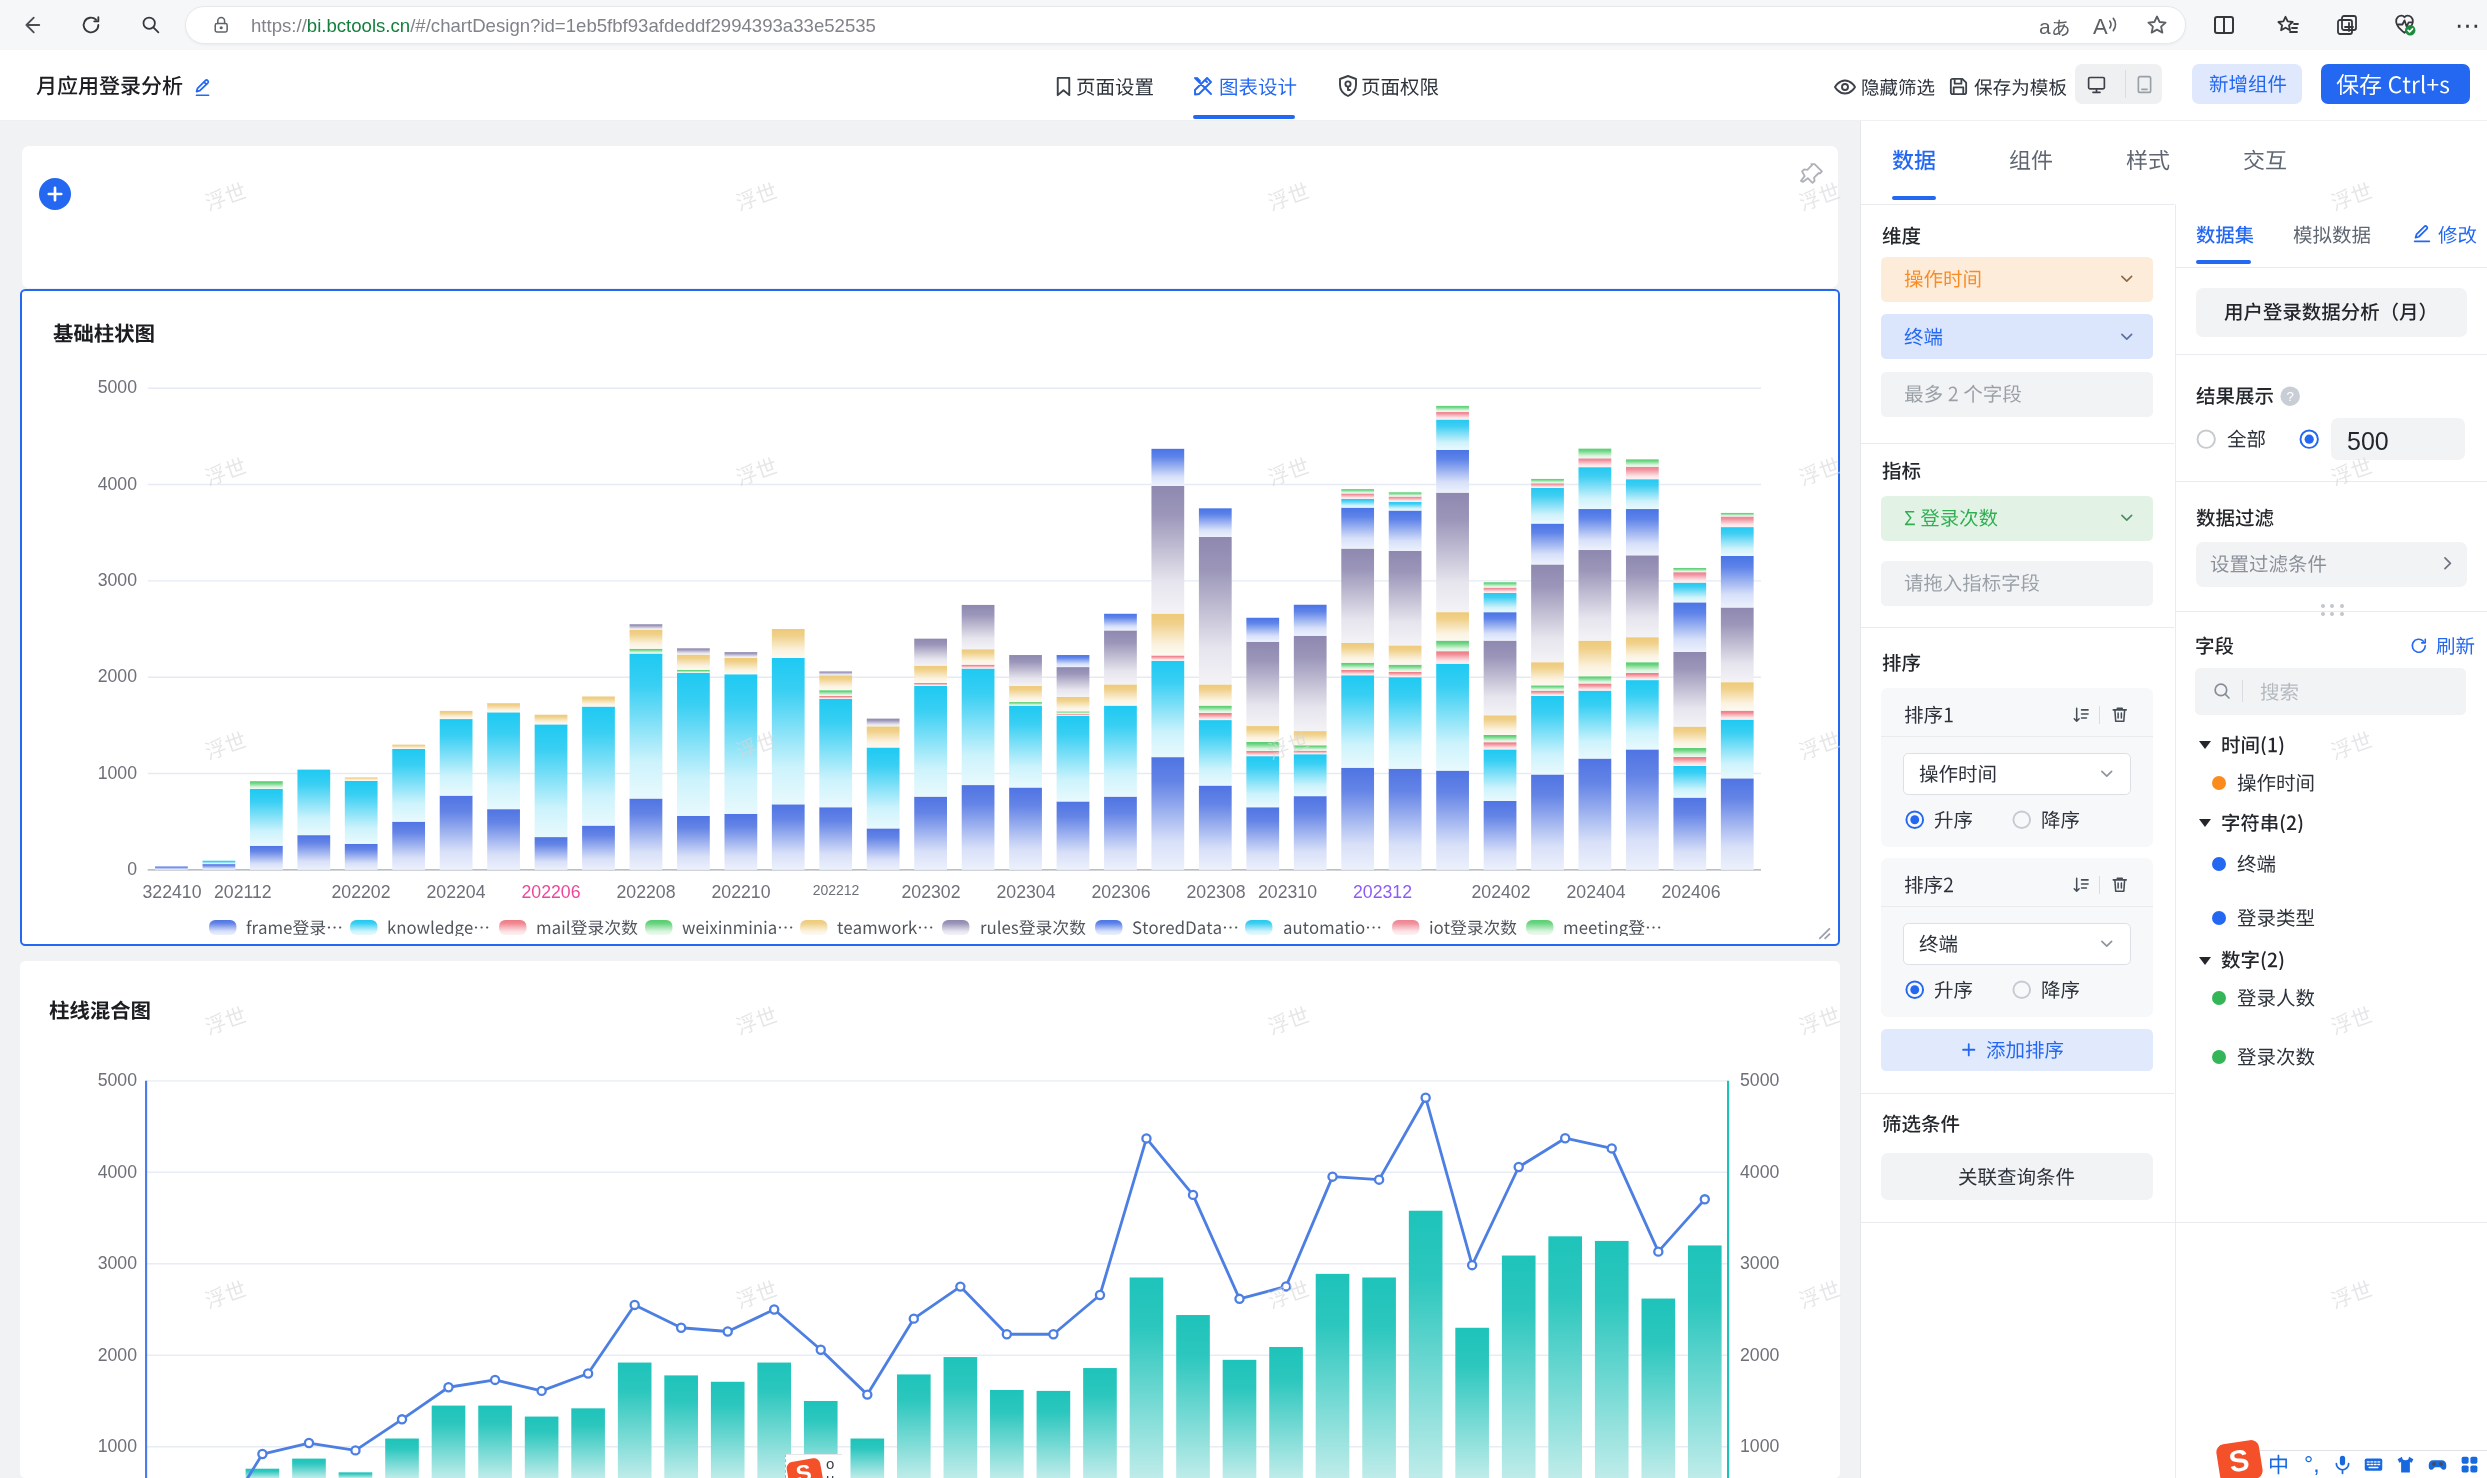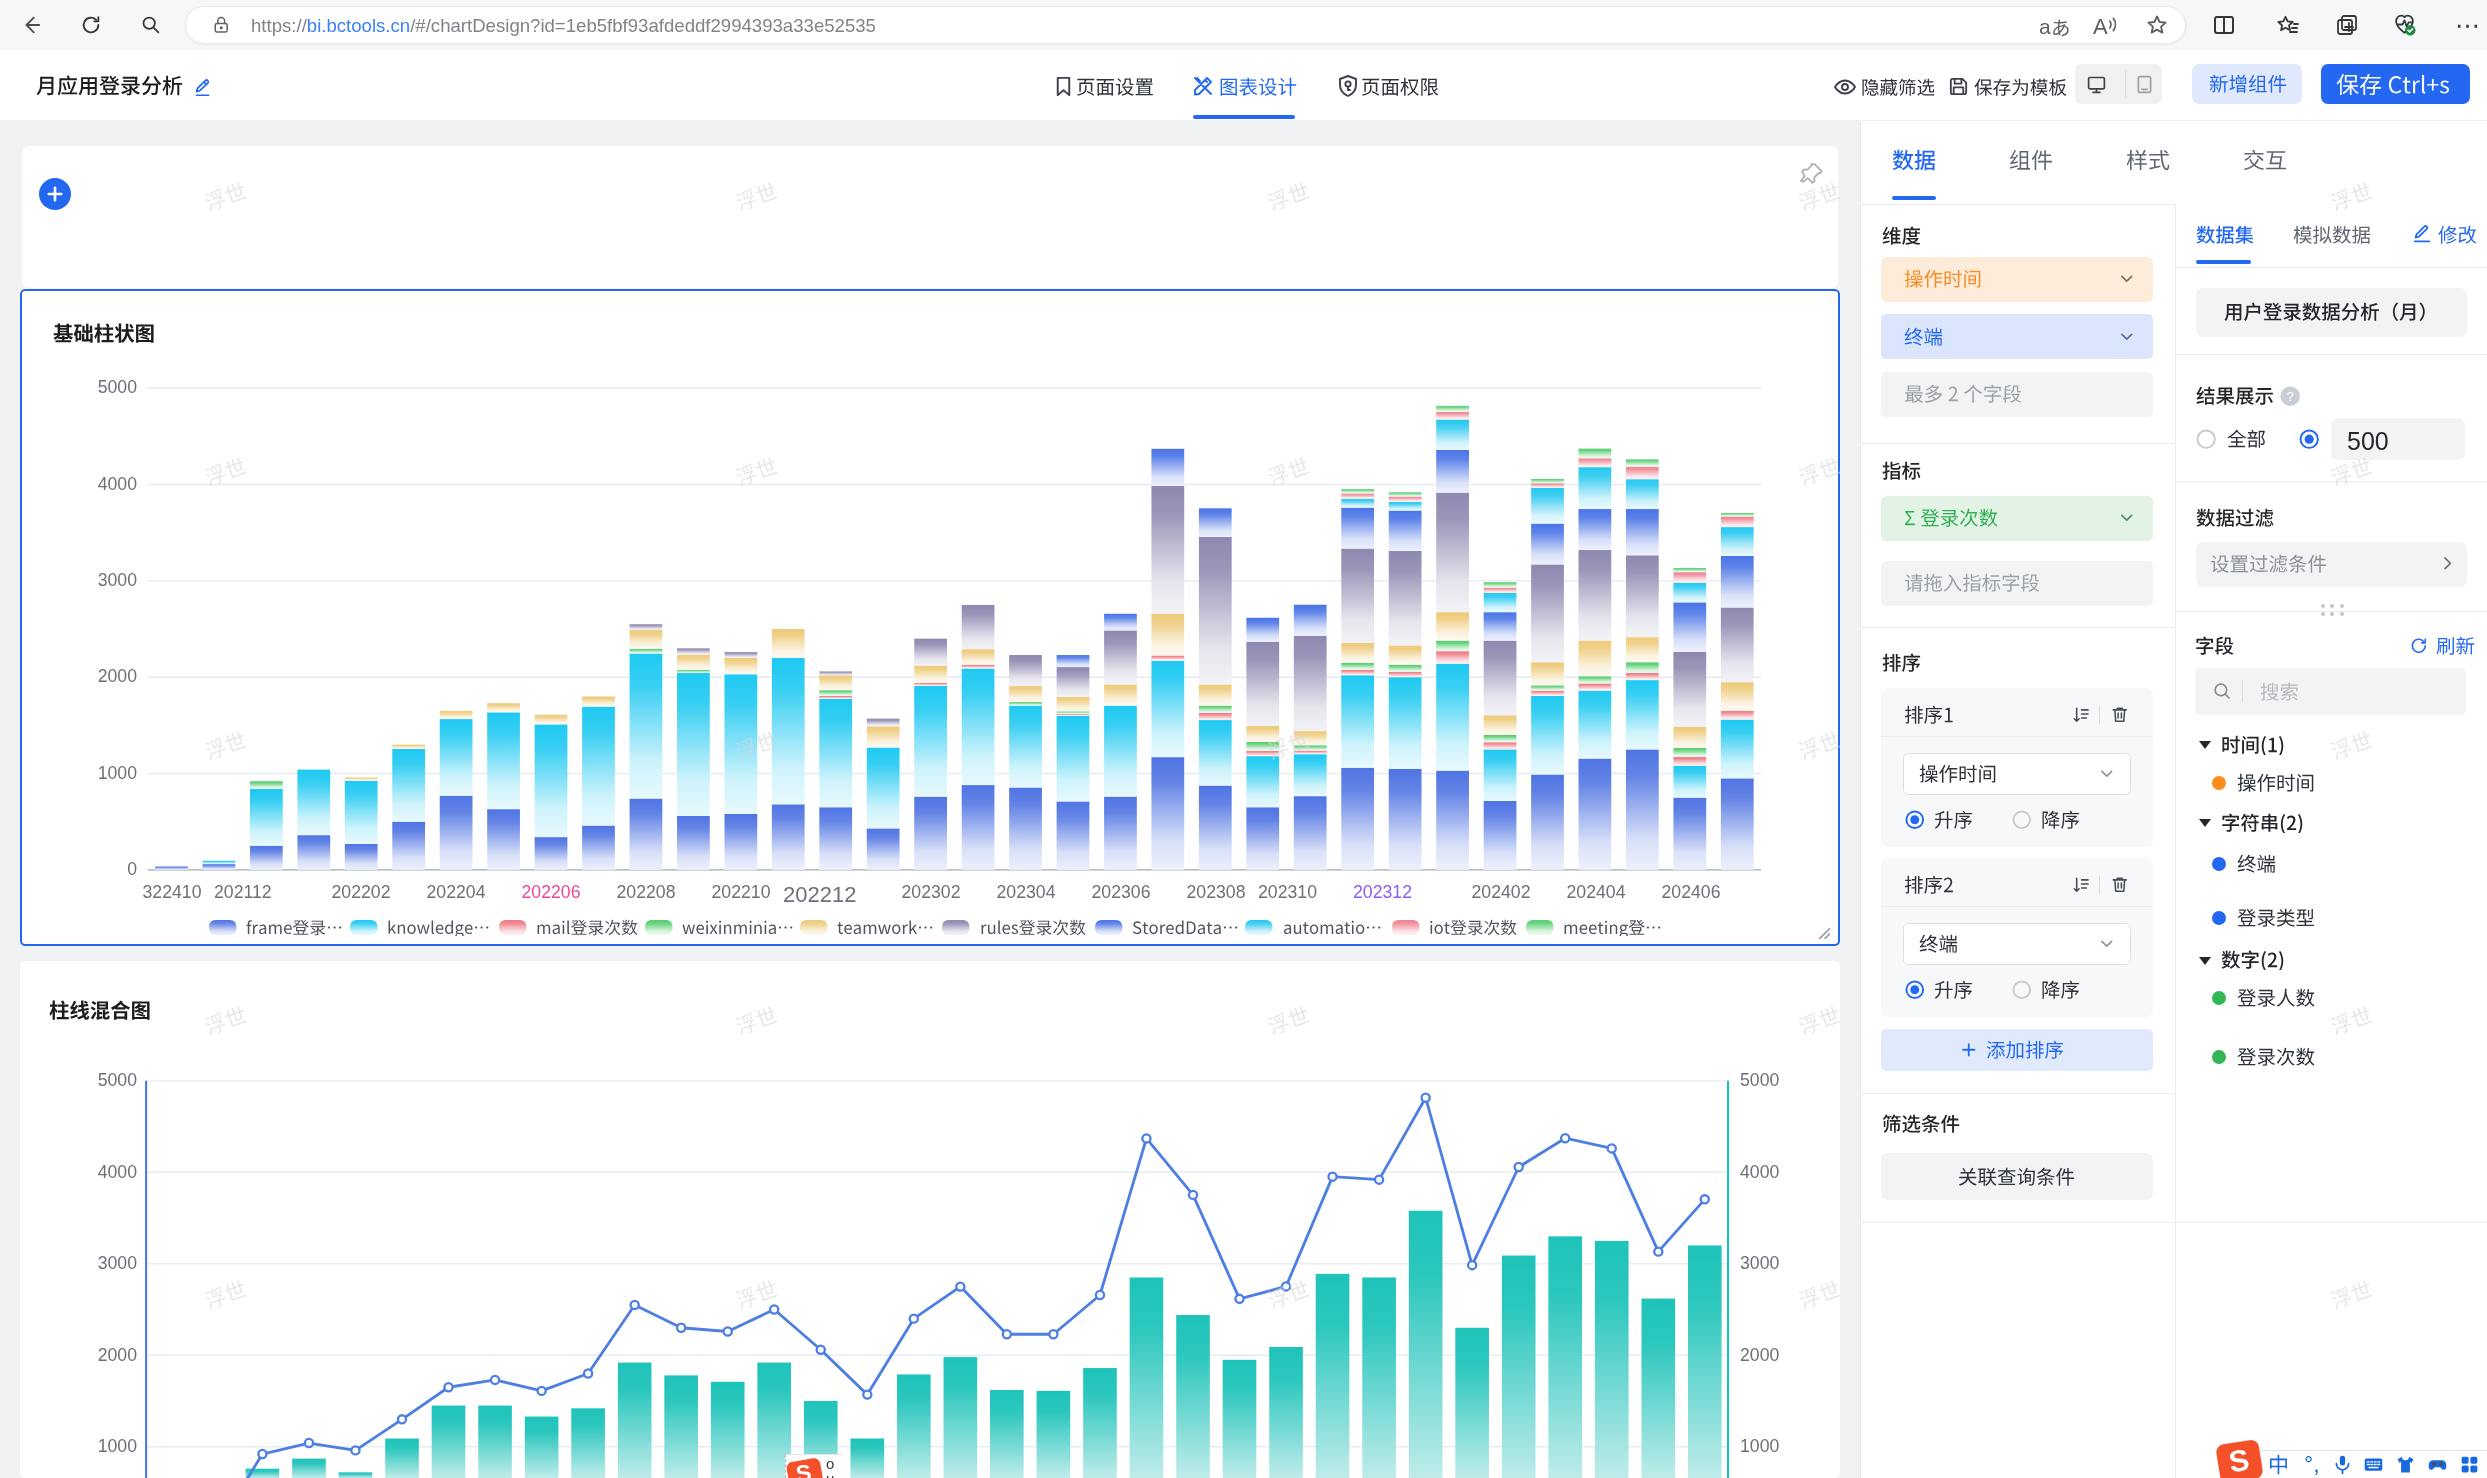--- a/index.html
+++ b/index.html
@@ -165,21 +165,21 @@
   </svg>
 <svg class="" style="position:absolute;left:140px;top:14px" width="21" height="21" viewBox="0 0 24 24" fill="none" stroke="#35373b" stroke-width="2.0" stroke-linecap="round" stroke-linejoin="round">
     <circle cx="10.5" cy="10.5" r="6.5"></circle>
     <path d="M15.5 15.5 21 21"></path>
   </svg>
 <svg class="" style="position:absolute;left:211px;top:15px" width="20.4" height="20.4" viewBox="0 0 24 24" fill="none" stroke="#5f6368" stroke-width="1.8" stroke-linecap="round" stroke-linejoin="round">
     <rect x="5" y="10" width="14" height="10" rx="2"></rect>
     <path d="M8 10V7a4 4 0 0 1 8 0v3"></path>
     <circle cx="12" cy="15" r="1" fill="#5f6368"></circle>
   </svg>
-<div class="t" style="left:251px;top:15px;font-size:18.6px;color:#80838a;letter-spacing:0px">https://<span style="color:#3b82f6">bi.bctools.cn</span>/#/chartDesign?id=1eb5fbf93afdeddf2994393a33e52535</div>
+<div class="t" style="left:251px;top:15px;font-size:18.6px;color:#80838a;letter-spacing:0px">https://<span style="color:#15803d">bi.bctools.cn</span>/#/chartDesign?id=1eb5fbf93afdeddf2994393a33e52535</div>
 <div class="t" style="left:2039px;top:15px;font-size:21px;color:#5c5f63">a<svg style="vertical-align:middle;position:relative;top:-0.9px" width="19.5" height="19.5" viewBox="0 -880 1000 1000" fill="#5c5f63">
       <use href="#g0" x="0"></use>
     </svg></div>
 <div class="t" style="left:2093px;top:14px;font-size:22px;color:#5c5f63">A<svg style="vertical-align:top" width="10.6" height="21" viewBox="0 0 12 24" fill="none" stroke="#5c5f63" stroke-width="1.8" stroke-linecap="round">
       <path d="M2 8a7 7 0 0 1 0 8M6 5a11 11 0 0 1 0 14"></path>
     </svg></div>
 <svg class="" style="position:absolute;left:2145px;top:13.3px" width="24" height="24" viewBox="0 0 24 24" fill="none" stroke="#5c5f63" stroke-width="1.8" stroke-linecap="round" stroke-linejoin="round">
     <path d="M12 3.5 14.6 9l6 .7-4.5 4 1.3 5.9-5.4-3-5.4 3L7.9 13.7l-4.5-4 6-.7z"></path>
   </svg>
 <svg class="" style="position:absolute;left:2212px;top:13.3px" width="24" height="24" viewBox="0 0 24 24" fill="none" stroke="#35373b" stroke-width="2.0" stroke-linecap="round" stroke-linejoin="round">
@@ -587,21 +587,21 @@
 <div class="t" style="left:75px;top:570px;width:62px;text-align:right;font-size:17.7px;color:#6e7079">3000</div>
 <div class="t" style="left:75px;top:474px;width:62px;text-align:right;font-size:17.7px;color:#6e7079">4000</div>
 <div class="t" style="left:75px;top:377px;width:62px;text-align:right;font-size:17.7px;color:#6e7079">5000</div>
 <div class="t" style="left:172px;top:882px;width:106px;margin-left:-53px;text-align:center;font-size:17.7px;color:#6e7079">322410</div>
 <div class="t" style="left:267px;top:882px;width:106px;margin-left:-53px;font-size:17.7px;color:#6e7079">202112</div>
 <div class="t" style="left:361px;top:882px;width:106px;margin-left:-53px;text-align:center;font-size:17.7px;color:#6e7079">202202</div>
 <div class="t" style="left:456px;top:882px;width:106px;margin-left:-53px;text-align:center;font-size:17.7px;color:#6e7079">202204</div>
 <div class="t" style="left:551px;top:882px;width:106px;margin-left:-53px;text-align:center;font-size:17.7px;color:#ec4899">202206</div>
 <div class="t" style="left:646px;top:882px;width:106px;margin-left:-53px;text-align:center;font-size:17.7px;color:#6e7079">202208</div>
 <div class="t" style="left:741px;top:882px;width:106px;margin-left:-53px;text-align:center;font-size:17.7px;color:#6e7079">202210</div>
-<div class="t" style="left:836px;top:882px;width:106px;margin-left:-53px;font-size:22px;color:#6e7079">202212</div>
+<div class="t" style="left:836px;top:882px;width:106px;margin-left:-53px;text-align:center;font-size:14px;color:#6e7079">202212</div>
 <div class="t" style="left:931px;top:882px;width:106px;margin-left:-53px;text-align:center;font-size:17.7px;color:#6e7079">202302</div>
 <div class="t" style="left:1026px;top:882px;width:106px;margin-left:-53px;text-align:center;font-size:17.7px;color:#6e7079">202304</div>
 <div class="t" style="left:1121px;top:882px;width:106px;margin-left:-53px;text-align:center;font-size:17.7px;color:#6e7079">202306</div>
 <div class="t" style="left:1216px;top:882px;width:106px;margin-left:-53px;text-align:center;font-size:17.7px;color:#6e7079">202308</div>
 <div class="t" style="left:1311px;top:882px;width:106px;margin-left:-53px;text-align:left;font-size:17.7px;color:#6e7079">202310</div>
 <div class="t" style="left:1406px;top:882px;width:106px;margin-left:-53px;font-size:17.7px;color:#8b5cf6">202312</div>
 <div class="t" style="left:1501px;top:882px;width:106px;margin-left:-53px;text-align:center;font-size:17.7px;color:#6e7079">202402</div>
 <div class="t" style="left:1596px;top:882px;width:106px;margin-left:-53px;text-align:center;font-size:17.7px;color:#6e7079">202404</div>
 <div class="t" style="left:1691px;top:882px;width:106px;margin-left:-53px;text-align:center;font-size:17.7px;color:#6e7079">202406</div>
 <svg class="abs" style="left:209px;top:920px" width="27.5" height="15" viewBox="0 0 31 17">

